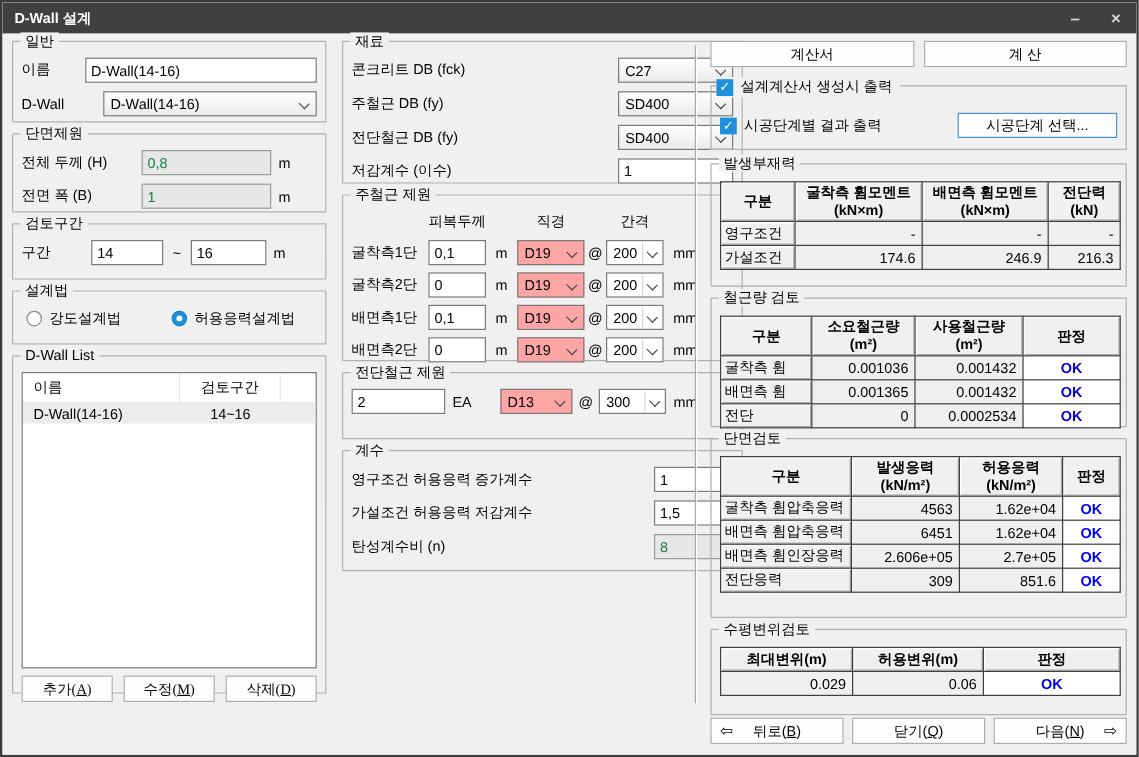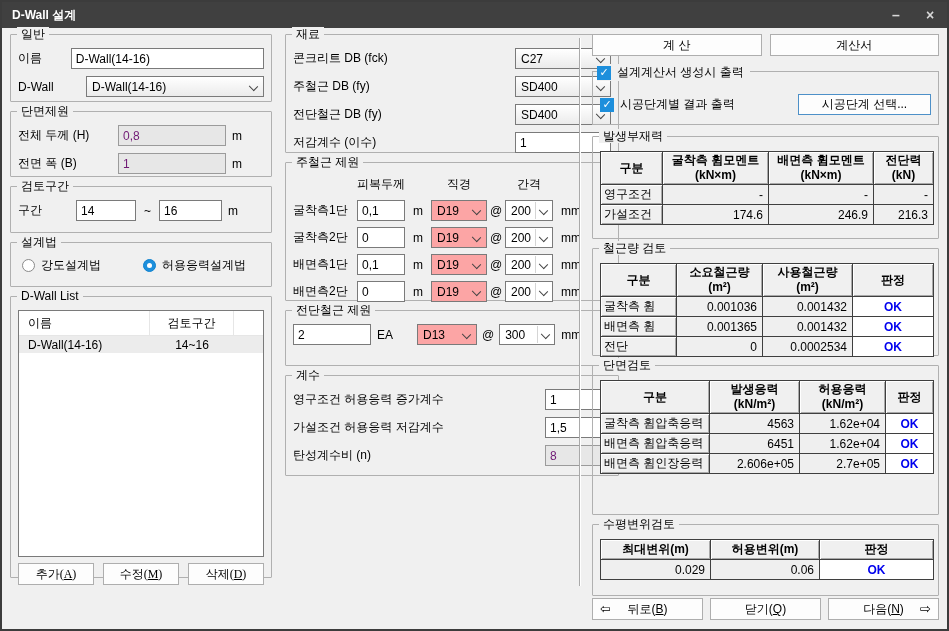--- a/index.html
+++ b/index.html
@@ -18,21 +18,21 @@
 
   .grp { position:relative; border:1px solid #b0b0b0; border-radius:1px; margin-bottom:9px; padding:13px 7px 7px 7px; }
   .grp-title { position:absolute; top:-8px; left:6px; background:#f0f0f0; padding:0 4px; line-height:14px; white-space:nowrap; }
 
   .row { display:flex; align-items:center; margin-bottom:7px; }
   .row:last-child { margin-bottom:0; }
   .lbl { white-space:nowrap; }
   .unit { margin-left:6px; white-space:nowrap; }
 
   .inp { height:21px; border:1px solid #7a7a7a; background:#fff; font-family:inherit; font-size:12px; padding:0 4px; width:100%; }
-  .inp:disabled, .inp.dis { background:#e7e7e7; color:#701a75; border-color:#9b9b9b; }
+  .inp:disabled, .inp.dis { background:#e7e7e7; color:#15803d; border-color:#9b9b9b; }
 
   .combo { height:21px; border:1px solid #7a7a7a; background:linear-gradient(#ffffff,#ebebeb); display:flex; align-items:center; padding:0 20px 0 5px; position:relative; white-space:nowrap; }
   .combo .chev { position:absolute; right:6px; top:6px; width:7px; height:7px; border-right:1.4px solid #444; border-bottom:1.4px solid #444; transform:rotate(45deg) scale(1,0.9); }
   .combo.gray { background:#fca5a5; }
   .combo.seg { background:#fff; padding-right:18px; }
   .combo.seg .chev { right:5px; }
   .combo.seg::before { content:""; position:absolute; right:16px; top:1px; bottom:1px; border-left:1px solid #d5d5d5; }
 
   
   .radio { width:13px; height:13px; border-radius:50%; border:1px solid #8a8a8a; background:#fff; margin-right:6px; flex:0 0 auto; position:relative; }
@@ -332,22 +332,22 @@
           <input class="inp fact-ctl dis" style="width: 66px; flex: 0 0 auto;" disabled="" value="8">
         </div>
       </div>
     </div>
 
     <div class="divider"></div>
 
     <div class="col col-right">
 
       <div class="calcrow">
+        <button class="btn">계산서</button>
         <button class="btn">계    산</button>
-        <button class="btn">계산서</button>
       </div>
 
       <div class="stage-grp">
         <span class="stage-title chkline">
           <span class="check" style="background-color: rgb(29, 143, 220);">✓</span>
           <span>설계계산서 생성시 출력</span>
         </span>
         <div class="stage-inner">
           <span class="chkline">
             <span class="check" style="background-color: rgb(29, 143, 220);">✓</span>
@@ -484,20 +484,26 @@
           <tr>
             <td class="lab">배면측 휨압축응력</td>
             <td class="val">6451</td>
             <td class="val">1.62e+04</td>
             <td class="ok" style="color: rgb(0, 0, 238);">OK</td>
           </tr>
           <tr>
             <td class="lab">배면측 휨인장응력</td>
             <td class="val">2.606e+05</td>
             <td class="val">2.7e+05</td>
+            <td class="ok" style="color: rgb(0, 0, 238);">OK</td>
+          </tr>
+          <tr>
+            <td class="lab">전단응력</td>
+            <td class="val">309</td>
+            <td class="val">851.6</td>
             <td class="ok" style="color: rgb(0, 0, 238);">OK</td>
           </tr>
         </tbody>
           </table>
       </div>
 
       <div class="grp" style="height:72px;padding-top:14px">
         <span class="grp-title">수평변위검토</span>
         <table class="tbl">
           <colgroup>

